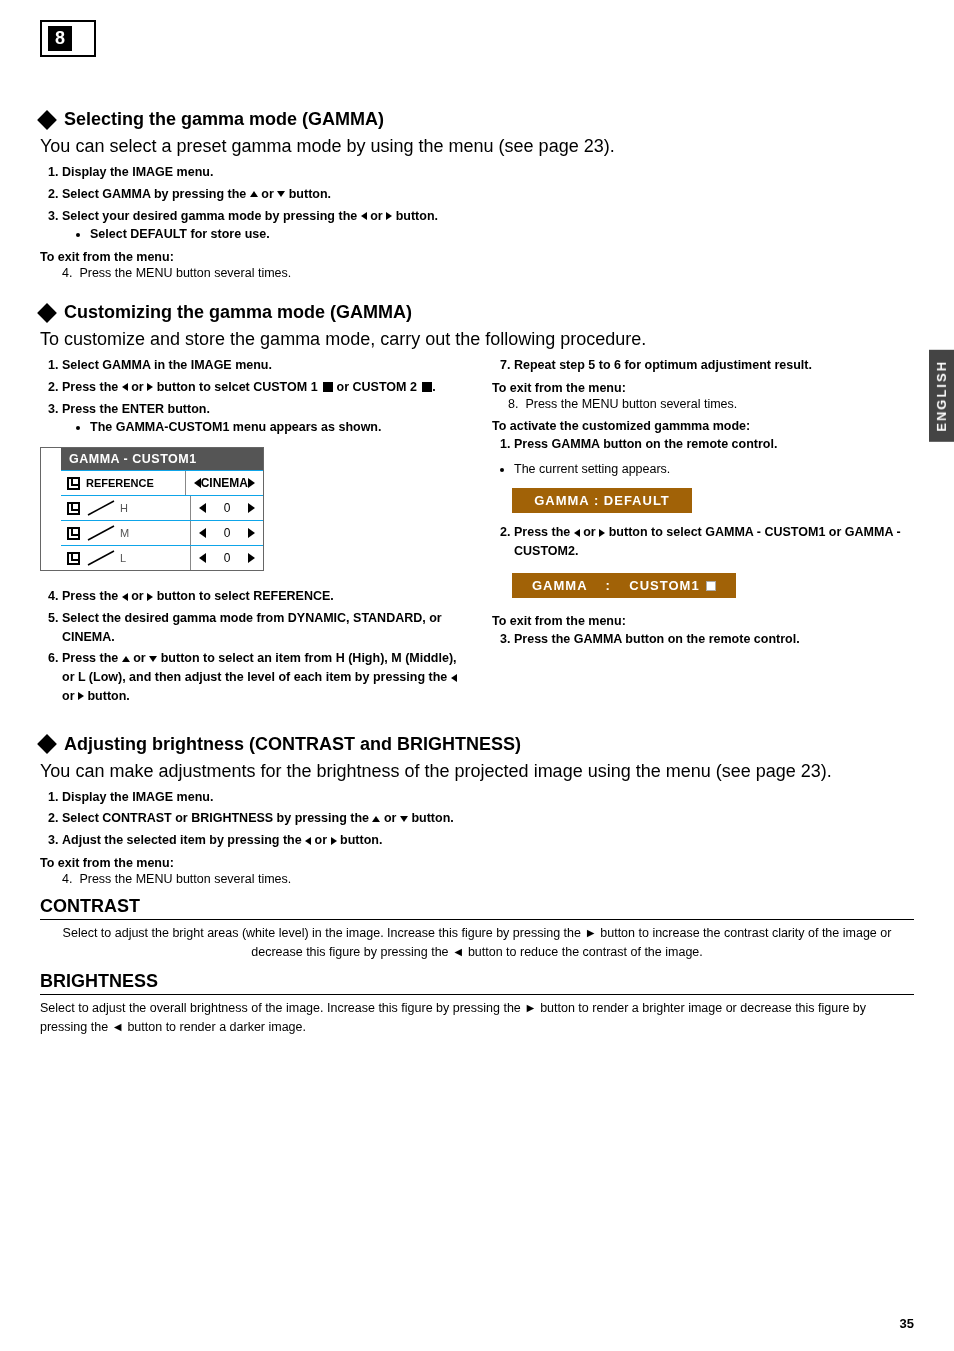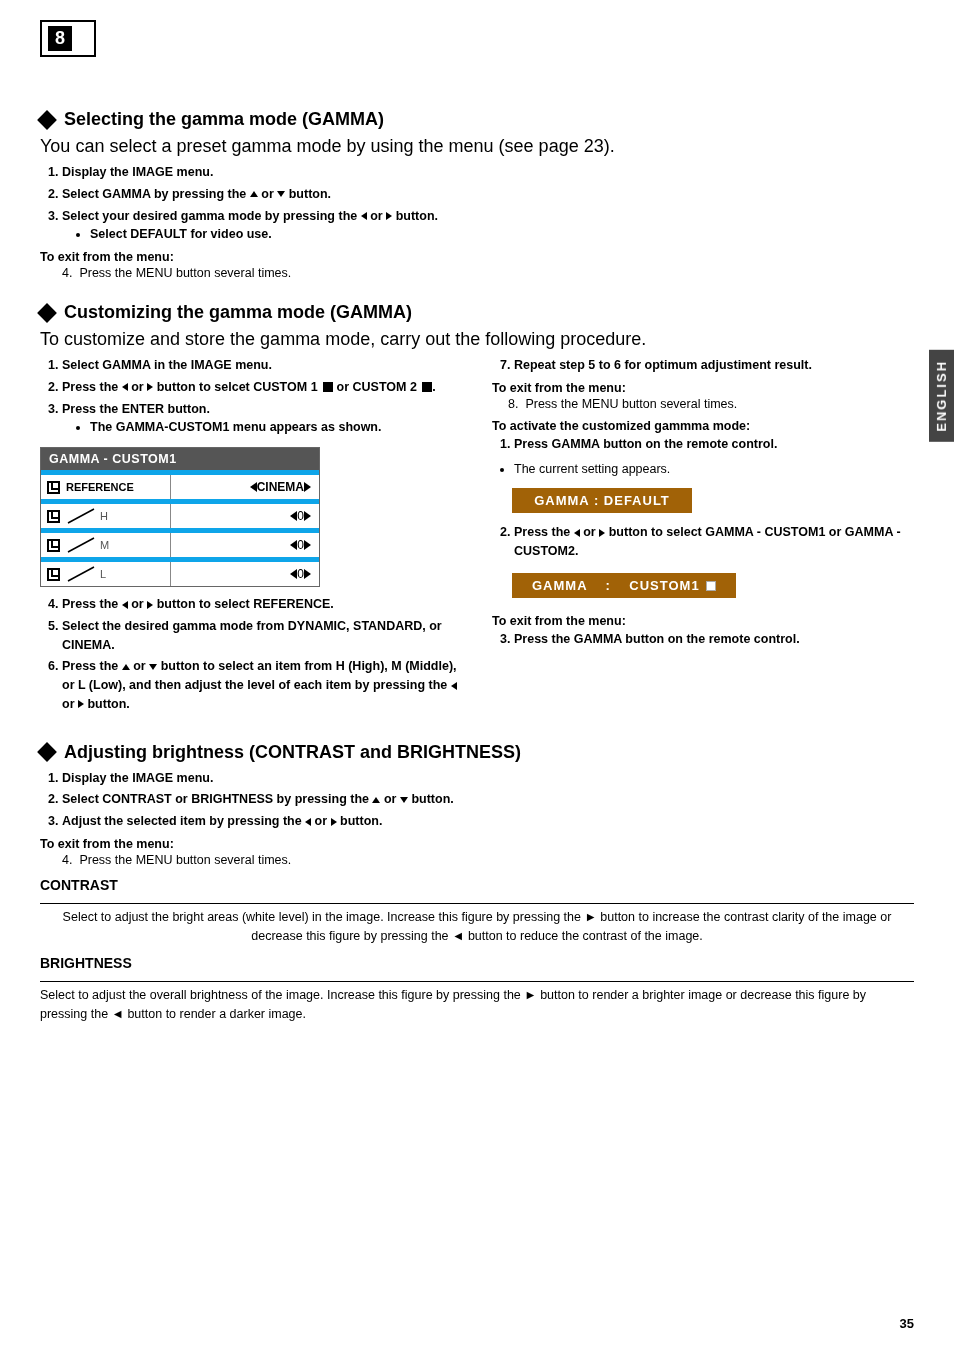--- a/index.html
+++ b/index.html
@@ -72,36 +72,37 @@
       display: flex;
       gap: 30px;
       margin-top: 4px;
     }
     .col-left { flex: 1; }
     .col-right { flex: 1; }
 
     
     .gamma-table {
       border: 1px solid #666;
-      margin: 10px 0 8px 0;
+      margin: 10px 0 16px 0;
       font-size: 12px;
-      width: 280px;
+      width: 224px;
+      padding-left: 20px;
     }
     .gamma-table-header {
       background: #555;
       color: #fff;
       font-weight: bold;
       padding: 4px 8px;
       font-size: 12.5px;
       letter-spacing: 0.5px;
     }
     .gamma-table-row {
       display: flex;
       align-items: center;
-      border-top: 5px solid #0ea5e9;
+      border-top: 1px solid #0ea5e9;
     }
     .triangle-left {
       display: inline-block;
       width: 0; height: 0;
       border-top: 5px solid transparent;
       border-bottom: 5px solid transparent;
       border-right: 7px solid #000;
     }
     .triangle-right {
       display: inline-block;
@@ -205,39 +206,39 @@
       position: absolute;
       bottom: 20px;
       right: 40px;
       font-weight: bold;
       font-size: 13px;
     }
 
     
     .subsection-title {
       font-weight: bold;
-      font-size: 14px;
+      font-size: 18px;
       margin: 10px 0 4px 0;
       border-bottom: 1px solid #000;
-      padding-bottom: 10px;
+      padding-bottom: 2px;
     }
     .cell-left {
       width: 130px;
       border-right: 1px solid #888;
       display: flex;
       align-items: center;
       padding: 2px 6px;
       gap: 4px;
       min-height: 24px;
     }
     .cell-right {
       flex: 1;
       display: flex;
       align-items: center;
-      justify-content: flex-end;
+      justify-content: space-between;
       padding: 2px 8px;
     }
     .letter-label {
       font-size: 11px;
       color: #555;
     }
   </style>
 </head>
 <body>
 
@@ -253,21 +254,21 @@
   <div class="section-heading">
     <span class="diamond"></span>
     <span>Selecting the gamma mode (GAMMA)</span>
   </div>
   <p class="section-intro">You can select a preset gamma mode by using the menu (see page 23).</p>
   <ol>
     <li>Display the IMAGE menu.</li>
     <li>Select GAMMA by pressing the <span class="inline-tri-up"></span> or <span class="inline-tri-down"></span> button.</li>
     <li>Select your desired gamma mode by pressing the <span class="inline-tri-left"></span> or <span class="inline-tri-right"></span> button.
       <ul>
-        <li>Select DEFAULT for video use.</li>
+        <li>Select DEFAULT for store use.</li>
       </ul>
     </li>
   </ol>
   <p class="sub-heading">To exit from the menu:</p>
   <p style="margin-left:22px; font-size:12.5px;">4.&nbsp;&nbsp;<span>Press the MENU button several times.</span></p>
 </div>
 
 <div class="section">
   <div class="section-heading">
     <span class="diamond"></span>
@@ -385,20 +386,21 @@
       </ol>
     </div>
   </div>
 </div>
 
 <div class="section">
   <div class="section-heading">
     <span class="diamond"></span>
     <span>Adjusting brightness (CONTRAST and BRIGHTNESS)</span>
   </div>
+  <p class="section-intro">You can make adjustments for the brightness of the projected image using the menu (see page 23).</p>
   <ol>
     <li>Display the IMAGE menu.</li>
     <li>Select CONTRAST or BRIGHTNESS by pressing the <span class="inline-tri-up"></span> or <span class="inline-tri-down"></span> button.</li>
     <li>Adjust the selected item by pressing the <span class="inline-tri-left"></span> or <span class="inline-tri-right"></span> button.</li>
   </ol>
   <p class="sub-heading">To exit from the menu:</p>
   <p style="margin-left:22px; font-size:12.5px; margin-bottom:10px;">4.&nbsp;&nbsp;<span>Press the MENU button several times.</span></p>
 
   <p class="subsection-title">CONTRAST</p>
   <p style="font-size:12.5px; margin-bottom:10px; line-height:1.5;text-align:center;">Select to adjust the bright areas (white level) in the image. Increase this figure by pressing the ► button to increase the contrast clarity of the image or decrease this figure by pressing the ◄ button to reduce the contrast of the image.</p>

